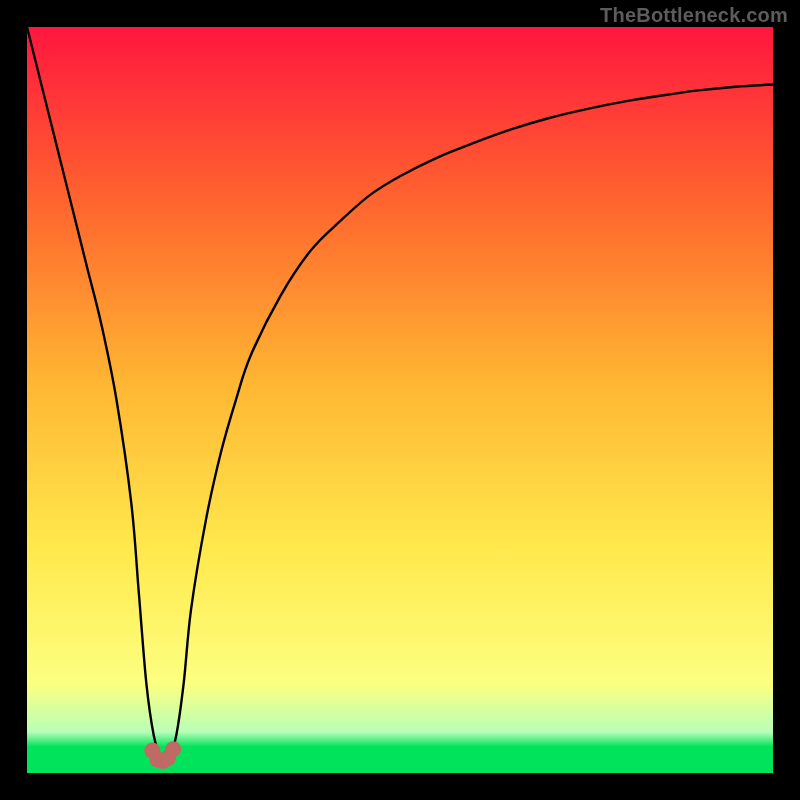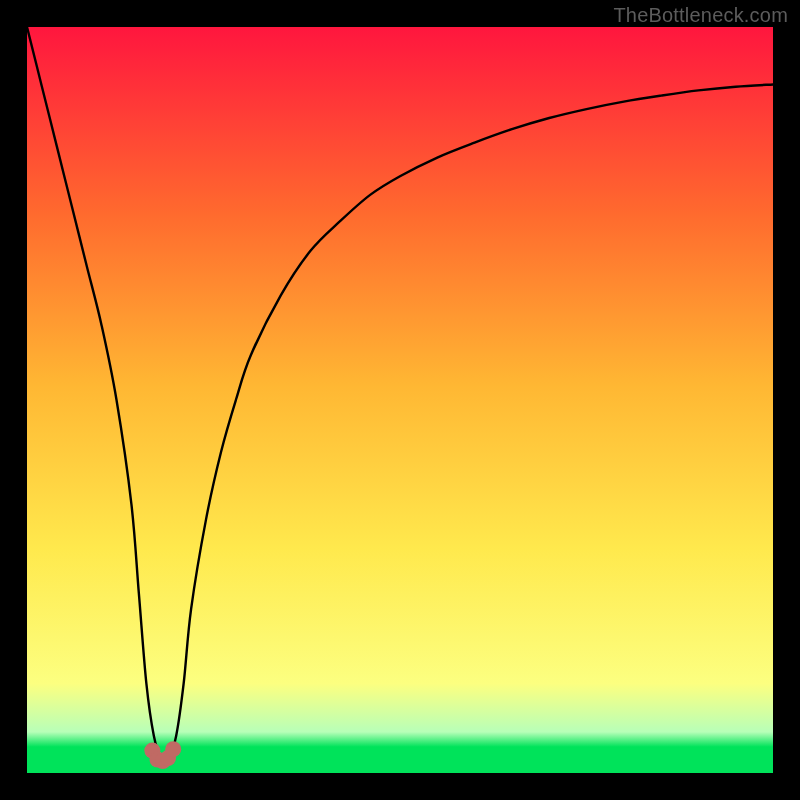--- a/index.html
+++ b/index.html
@@ -26,21 +26,21 @@
     width: 746px;
     height: 746px;
     overflow: hidden;
   }
   .watermark {
     position: absolute;
     top: 4px;
     right: 12px;
     color: #5c5c5c;
     font-size: 20px;
-    font-weight: 400;
+    font-weight: 700;
     letter-spacing: 0.2px;
     z-index: 5;
   }
   svg {
     display: block;
   }
 </style>
 </head>
 <body>
 

